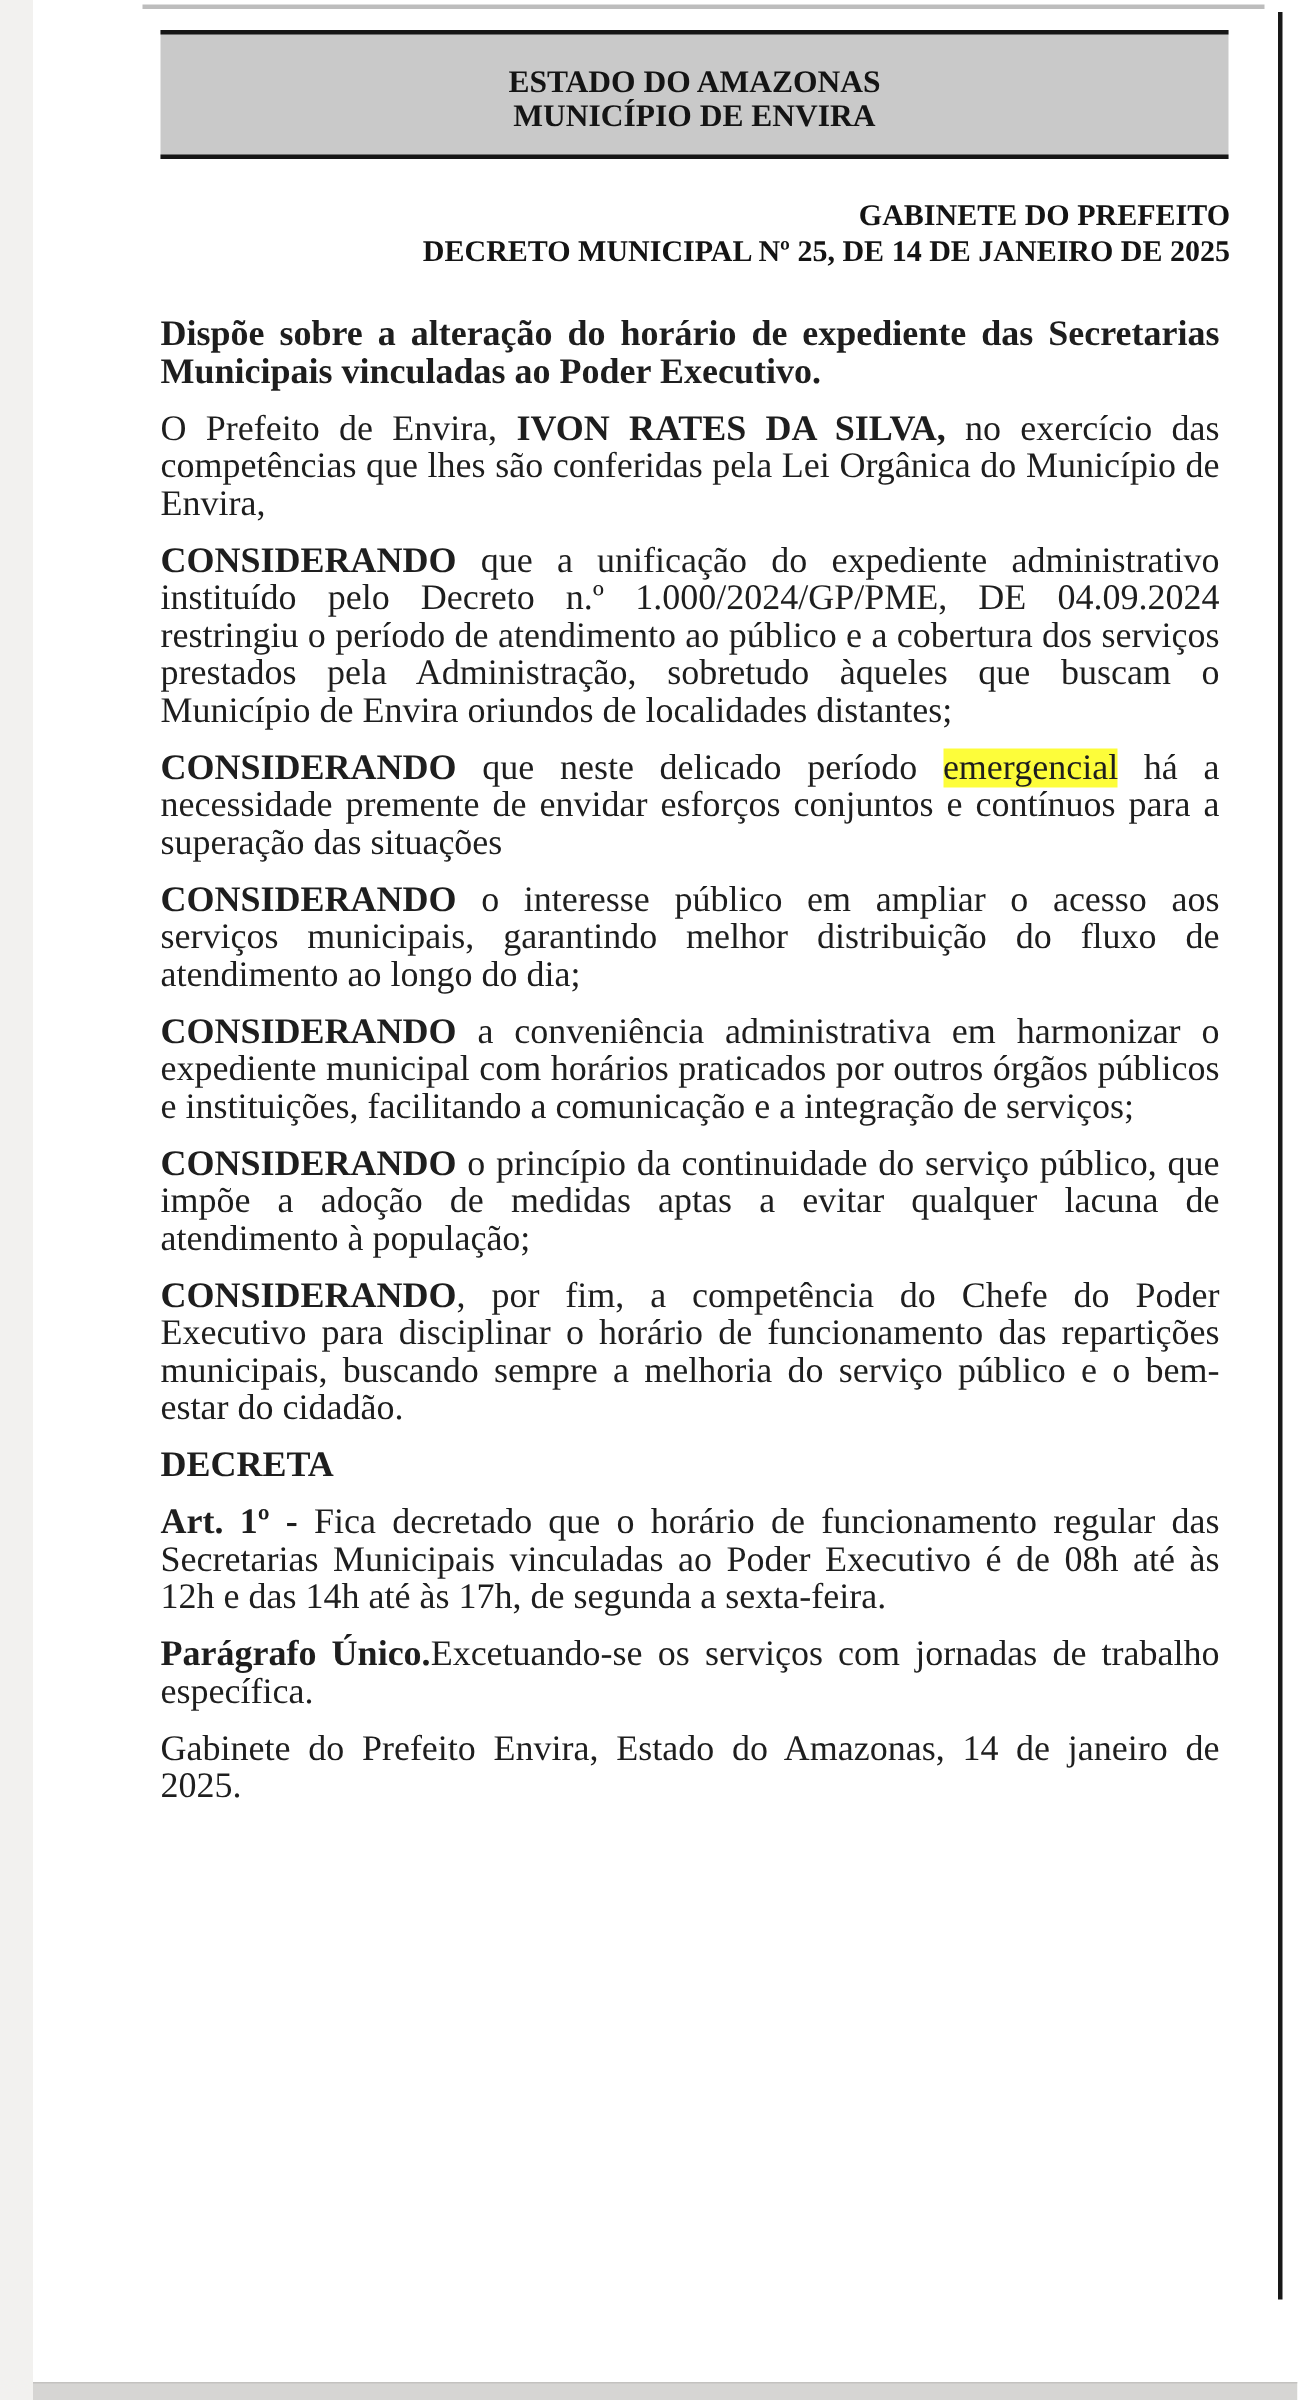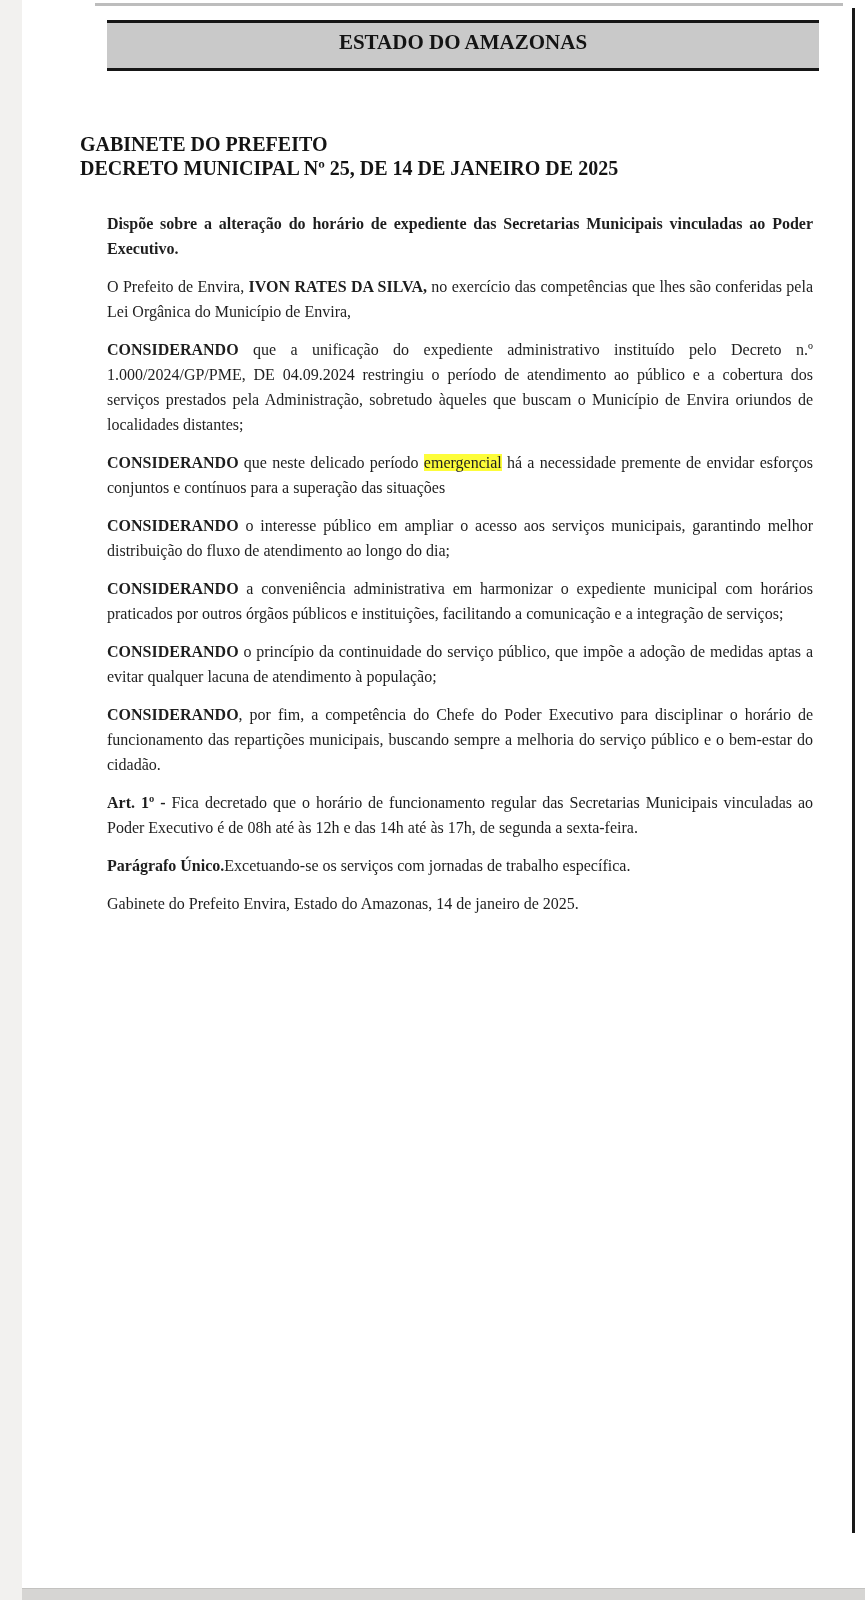--- a/index.html
+++ b/index.html
@@ -11,64 +11,66 @@
   
   .left-strip{position:absolute;left:0;top:0;width:22px;height:1600px;background:#f2f1ef;}
   .top-hairline{position:absolute;left:95px;top:3px;width:748px;height:3px;background:#bdbdbd;}
   .right-edge-line{position:absolute;left:852px;top:8px;width:3px;height:1525px;background:#181818;}
   .bottom-band{position:absolute;left:22px;top:1588px;width:843px;height:12px;background:#d6d5d3;border-top:1px solid #c3c2c0;}
 
   
   .masthead{
     position:absolute;left:107px;top:20px;width:712px;box-sizing:border-box;
     background:#c9c9c9;border-top:3px solid #161616;border-bottom:3px solid #161616;
-    padding:8px 0 14px;text-align:center;font-weight:bold;font-size:21px;line-height:23px;
+    padding:20px 0 14px;text-align:center;font-weight:bold;font-size:21px;line-height:23px;
     color:#141414;
   }
   
   .doc-title{
-    position:absolute;left:80px;top:132px;width:740px;text-align:left;
+    position:absolute;left:80px;top:132px;width:740px;text-align:right;
     font-weight:bold;font-size:20px;line-height:24px;color:#141414;
   }
   
   .doc-body{
     position:absolute;left:107px;top:211px;width:706px;
-    font-size:16px;line-height:25px;
+    font-size:24px;line-height:25px;
   }
   .para{margin:0 0 13px;text-align:justify;}
   .b{font-weight:bold;}
   .hl-y{background:var(--hl-yellow,#fdfd3a);}
   .hl-o{background:var(--hl-orange,#f0923e);}
 </style>
 </head>
 <body>
 
 <div class="page">
 
   <div class="left-strip"></div>
   <div class="top-hairline"></div>
   <div class="right-edge-line"></div>
   <div class="bottom-band"></div>
 
   <div class="masthead">
     <div>ESTADO DO AMAZONAS</div>
+    <div>MUNICÍPIO DE ENVIRA</div>
   </div>
 
   <div class="doc-title">
     <div>GABINETE DO PREFEITO</div>
     <div>DECRETO MUNICIPAL Nº 25, DE 14 DE JANEIRO DE 2025</div>
   </div>
 
   <div class="doc-body">
       <p class="para"><span class="b">Dispõe sobre a alteração do horário de expediente das Secretarias Municipais vinculadas ao Poder Executivo.</span></p>
       <p class="para"><span>O Prefeito de Envira, </span><span class="b">IVON RATES DA SILVA,</span><span> no exercício das competências que lhes são conferidas pela Lei Orgânica do Município de Envira,</span></p>
       <p class="para"><span class="b">CONSIDERANDO</span><span> que a unificação do expediente administrativo instituído pelo Decreto n.º 1.000/2024/GP/PME, DE 04.09.2024 restringiu o período de atendimento ao público e a cobertura dos serviços prestados pela Administração, sobretudo àqueles que buscam o Município de Envira oriundos de localidades distantes;</span></p>
       <p class="para"><span class="b">CONSIDERANDO</span><span> que neste delicado período </span><span class="hl-y">emergencial</span><span> há a necessidade premente de envidar esforços conjuntos e contínuos para a superação das situações</span></p>
       <p class="para"><span class="b">CONSIDERANDO</span><span> o interesse público em ampliar o acesso aos serviços municipais, garantindo melhor distribuição do fluxo de atendimento ao longo do dia;</span></p>
       <p class="para"><span class="b">CONSIDERANDO</span><span> a conveniência administrativa em harmonizar o expediente municipal com horários praticados por outros órgãos públicos e instituições, facilitando a comunicação e a integração de serviços;</span></p>
       <p class="para"><span class="b">CONSIDERANDO</span><span> o princípio da continuidade do serviço público, que impõe a adoção de medidas aptas a evitar qualquer lacuna de atendimento à população;</span></p>
       <p class="para"><span class="b">CONSIDERANDO</span><span>, por fim, a competência do Chefe do Poder Executivo para disciplinar o horário de funcionamento das repartições municipais, buscando sempre a melhoria do serviço público e o bem-estar do cidadão.</span></p>
+      <p class="para"><span class="b">DECRETA</span></p>
       <p class="para"><span class="b">Art. 1º -</span><span> Fica decretado que o horário de funcionamento regular das Secretarias Municipais vinculadas ao Poder Executivo é de 08h até às 12h e das 14h até às 17h, de segunda a sexta-feira.</span></p>
       <p class="para"><span class="b">Parágrafo Único.</span><span>Excetuando-se os serviços com jornadas de trabalho específica.</span></p>
       <p class="para"><span>Gabinete do Prefeito Envira, Estado do Amazonas, 14 de janeiro de 2025.</span></p>
     </div>
 
 </div>
 
 </body></html>

